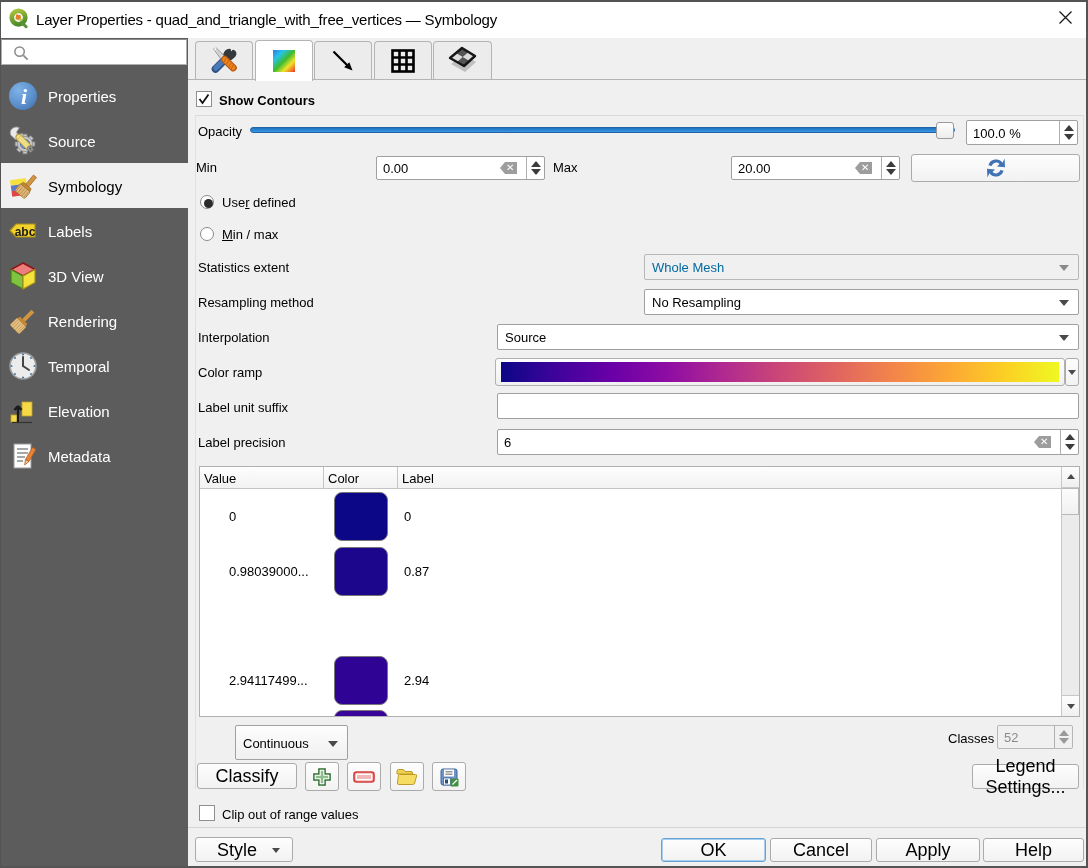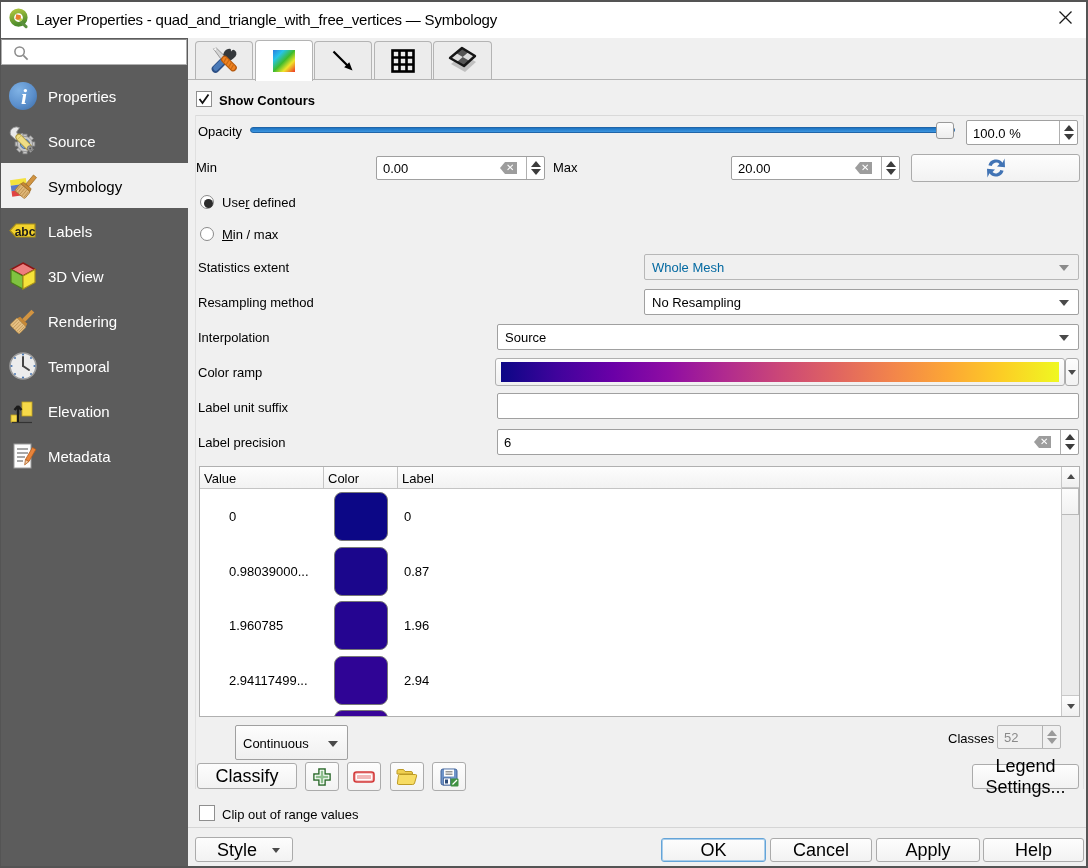--- a/index.html
+++ b/index.html
@@ -351,25 +351,20 @@
     <div class="trow" style="top:22px;">
         <span class="v">0</span>
         <span class="sw" style="background:#0c0786;"></span>
         <span class="l">0</span>
       </div>
     <div class="trow" style="top:76.5px;">
         <span class="v">0.98039000...</span>
         <span class="sw" style="background:#1b068c;"></span>
         <span class="l">0.87</span>
       </div>
-    <div class="trow" style="top:131px;">
-        <span class="v">1.960785</span>
-        <span class="sw" style="background:#250591;"></span>
-        <span class="l">1.96</span>
-      </div>
     <div class="trow" style="top:185.5px;">
         <span class="v">2.94117499...</span>
         <span class="sw" style="background:#2f0495;"></span>
         <span class="l">2.94</span>
       </div>
     <div class="trow" style="top:240px;">
         <span class="v"></span>
         <span class="sw" style="background:#380499;"></span>
         <span class="l"></span>
       </div>
@@ -383,21 +378,21 @@
         </div>
     </div>
   </div>
 
   <div class="label" style="left:10px; top:693px;margin-top:32px;">Mode</div>
   <div class="combo abs" style="left:47px; top:687px; width:113px; height:35px; background:linear-gradient(#fdfdfd,#f0f0f0);">
       <span class="txt">Continuous</span>
       <span class="arr"></span>
     </div>
   <div class="label" style="left:760px; top:693px;">Classes</div>
-  <div class="field abs" style="left:809px; top:687px; width:64px; height:24px; background:#f0f0f0; border-color:#b7b7b7;">
+  <div class="field abs" style="left:809px; top:687px; width:76px; height:24px; background:#f0f0f0; border-color:#b7b7b7;">
       <span class="txt" style="color:#8a8a8a;">52</span>
       <span class="spinner gray"></span>
     </div>
 
   <div class="btn abs" style="left:9px; top:725px; width:100px; height:26px;">
       <span class="txt">Classify</span>
     </div>
   <div class="btn abs" style="left:117px; top:724px; width:34px; height:29px;">
       <svg style="position:absolute;left:50%;top:50%;transform:translate(-50%,-50%);" width="20" height="20" viewBox="0 0 20 20">
         <path d="M7 2 H13 V7 H18 V13 H13 V18 H7 V13 H2 V7 H7 Z" fill="#8ebe8e" stroke="#2d6b2d" stroke-width="1.6"></path>

